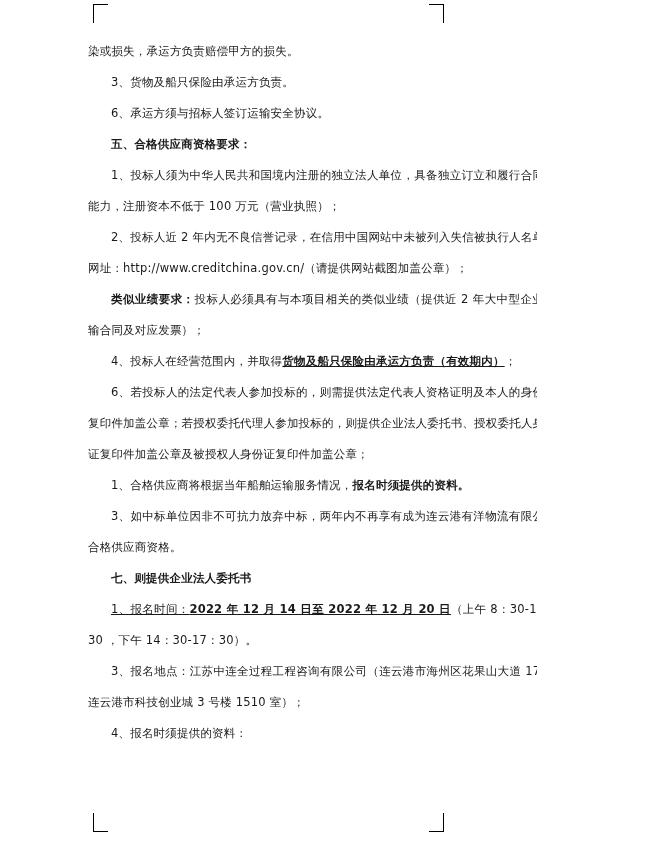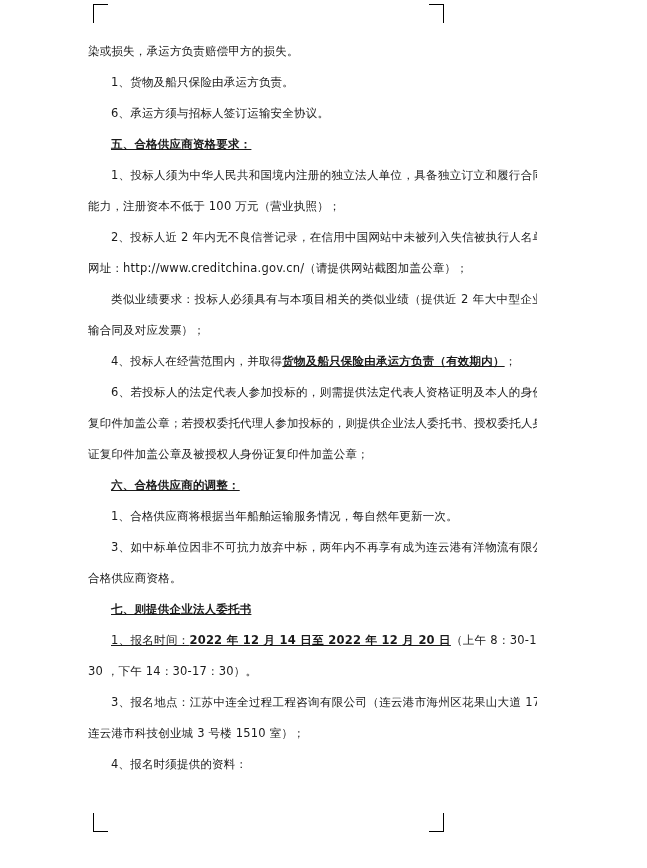--- a/index.html
+++ b/index.html
@@ -43,24 +43,23 @@
     text-align: justify;
     letter-spacing: 0.2px;
     font-family: "DejaVu Sans", sans-serif;
   }
   .para.indent {
     text-indent: 23px;
   }
   .para.heading {
     text-indent: 23px;
     font-weight: bold;
-    text-decoration: underline;
   }
   .b {
-    font-weight: normal;
+    font-weight: bold;
   }
   .u {
     text-decoration: underline;
     font-weight: bold;
   }
   .ul {
     text-decoration: underline;
     margin-top: 40px;
   }
 </style>
@@ -71,45 +70,44 @@
 
   <div class="mark mark-tl"></div>
   <div class="mark mark-tr"></div>
   <div class="mark mark-bl"></div>
   <div class="mark mark-br"></div>
 
   <div class="content">
 
     <p class="para">染或损失，承运方负责赔偿甲方的损失。</p>
 
-    <p class="para indent">1、货物及船只保险由承运方负责。</p>
+    <p class="para indent">3、货物及船只保险由承运方负责。</p>
 
     <p class="para indent">6、承运方须与招标人签订运输安全协议。</p>
 
     <p class="para heading">五、合格供应商资格要求：</p>
 
     <p class="para indent">1、投标人须为中华人民共和国境内注册的独立法人单位，具备独立订立和履行合同的能力，注册资本不低于 100 万元（营业执照）；</p>
 
     <p class="para indent">2、投标人近 2 年内无不良信誉记录，在信用中国网站中未被列入失信被执行人名单，网址：http://www.creditchina.gov.cn/（请提供网站截图加盖公章）；</p>
 
     <p class="para indent">
       <span class="b">类似业绩要求：</span><span>投标人必须具有与本项目相关的类似业绩（提供近 2 年大中型企业运输合同及对应发票）；</span>
     </p>
 
     <p class="para indent">
       <span>4、投标人在经营范围内，并取得</span><span class="u">货物及船只保险由承运方负责（有效期内）</span><span>；</span>
     </p>
 
 
     <p class="para indent">6、若投标人的法定代表人参加投标的，则需提供法定代表人资格证明及本人的身份证复印件加盖公章；若授权委托代理人参加投标的，则提供企业法人委托书、授权委托人身份证复印件加盖公章及被授权人身份证复印件加盖公章；</p>
 
-    <p class="para heading">六、合格供应商的调整：</p>
 
     <p class="para indent">
-      <span>1、合格供应商将根据当年船舶运输服务情况，</span><span class="b">每自然年更新一次。</span>
+      <span>1、合格供应商将根据当年船舶运输服务情况，</span><span class="b">报名时须提供的资料。</span>
     </p>
 
     <p class="para indent">3、如中标单位因非不可抗力放弃中标，两年内不再享有成为连云港有洋物流有限公司合格供应商资格。</p>
 
     <p class="para heading">七、则提供企业法人委托书</p>
 
     <p class="para indent">
       <span class="ul">1、报名时间：</span><span class="u">2022 年 12 月 14 日至 2022 年 12 月 20 日</span><span>（上午 8：30-11：30 ，下午 14：30-17：30）。</span>
     </p>
 

